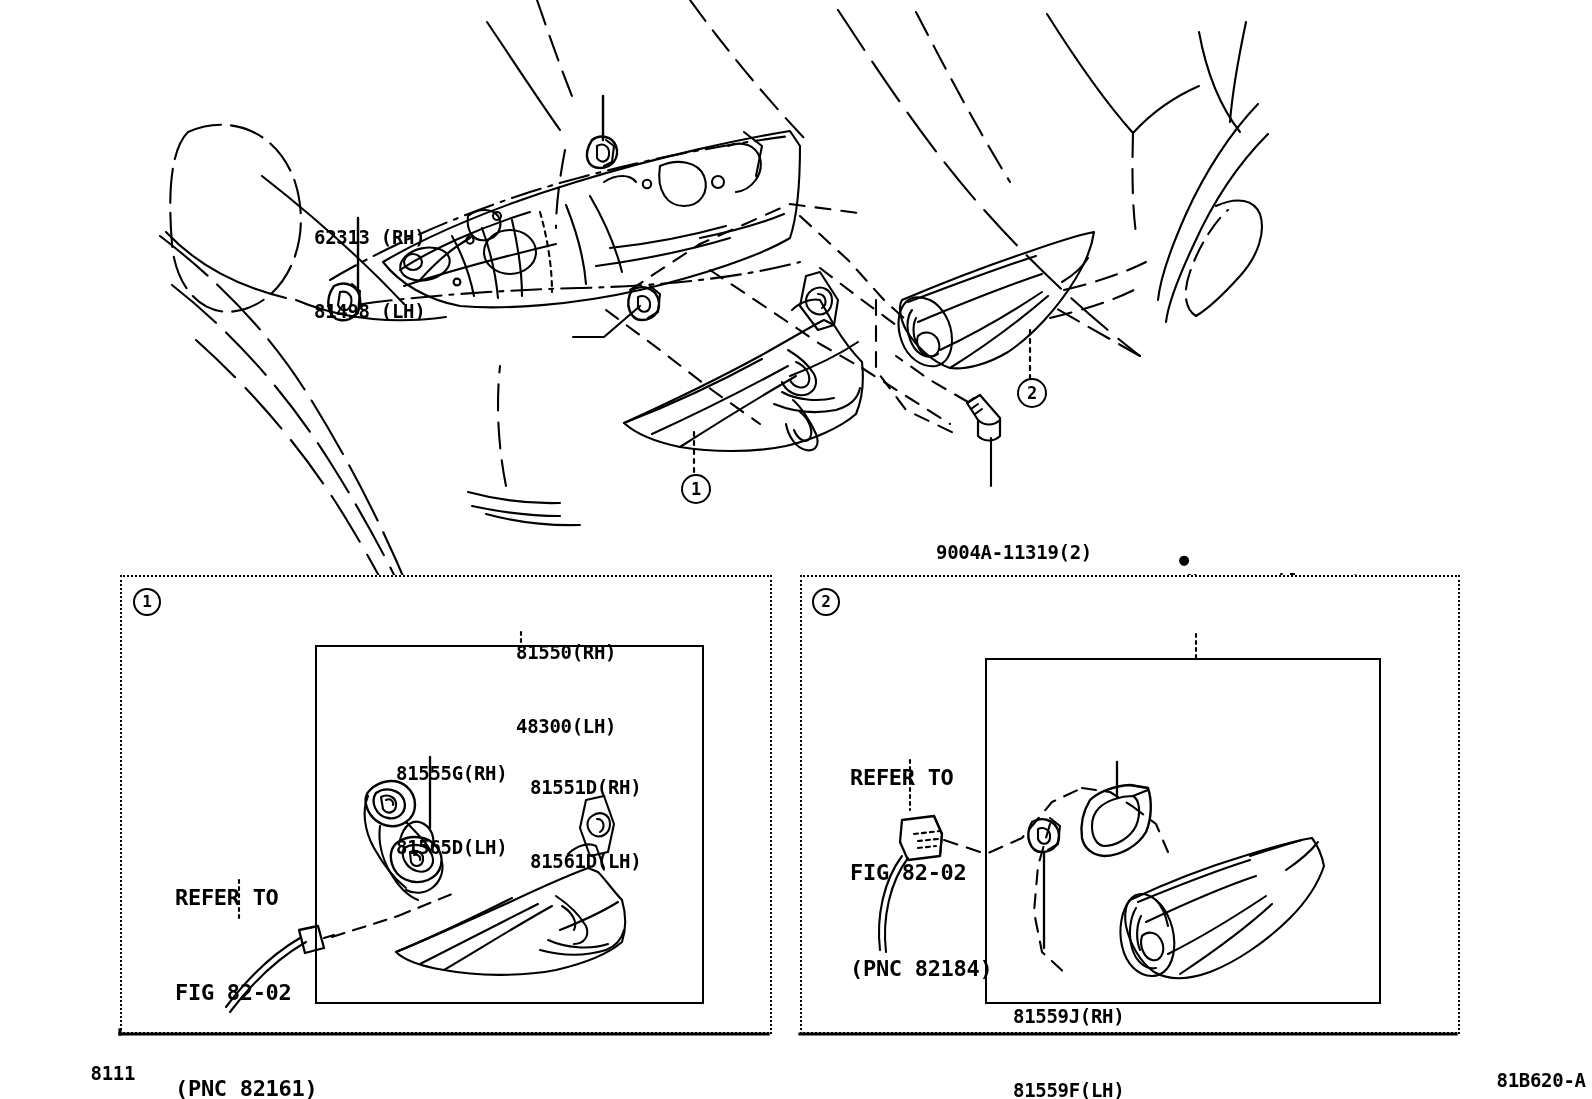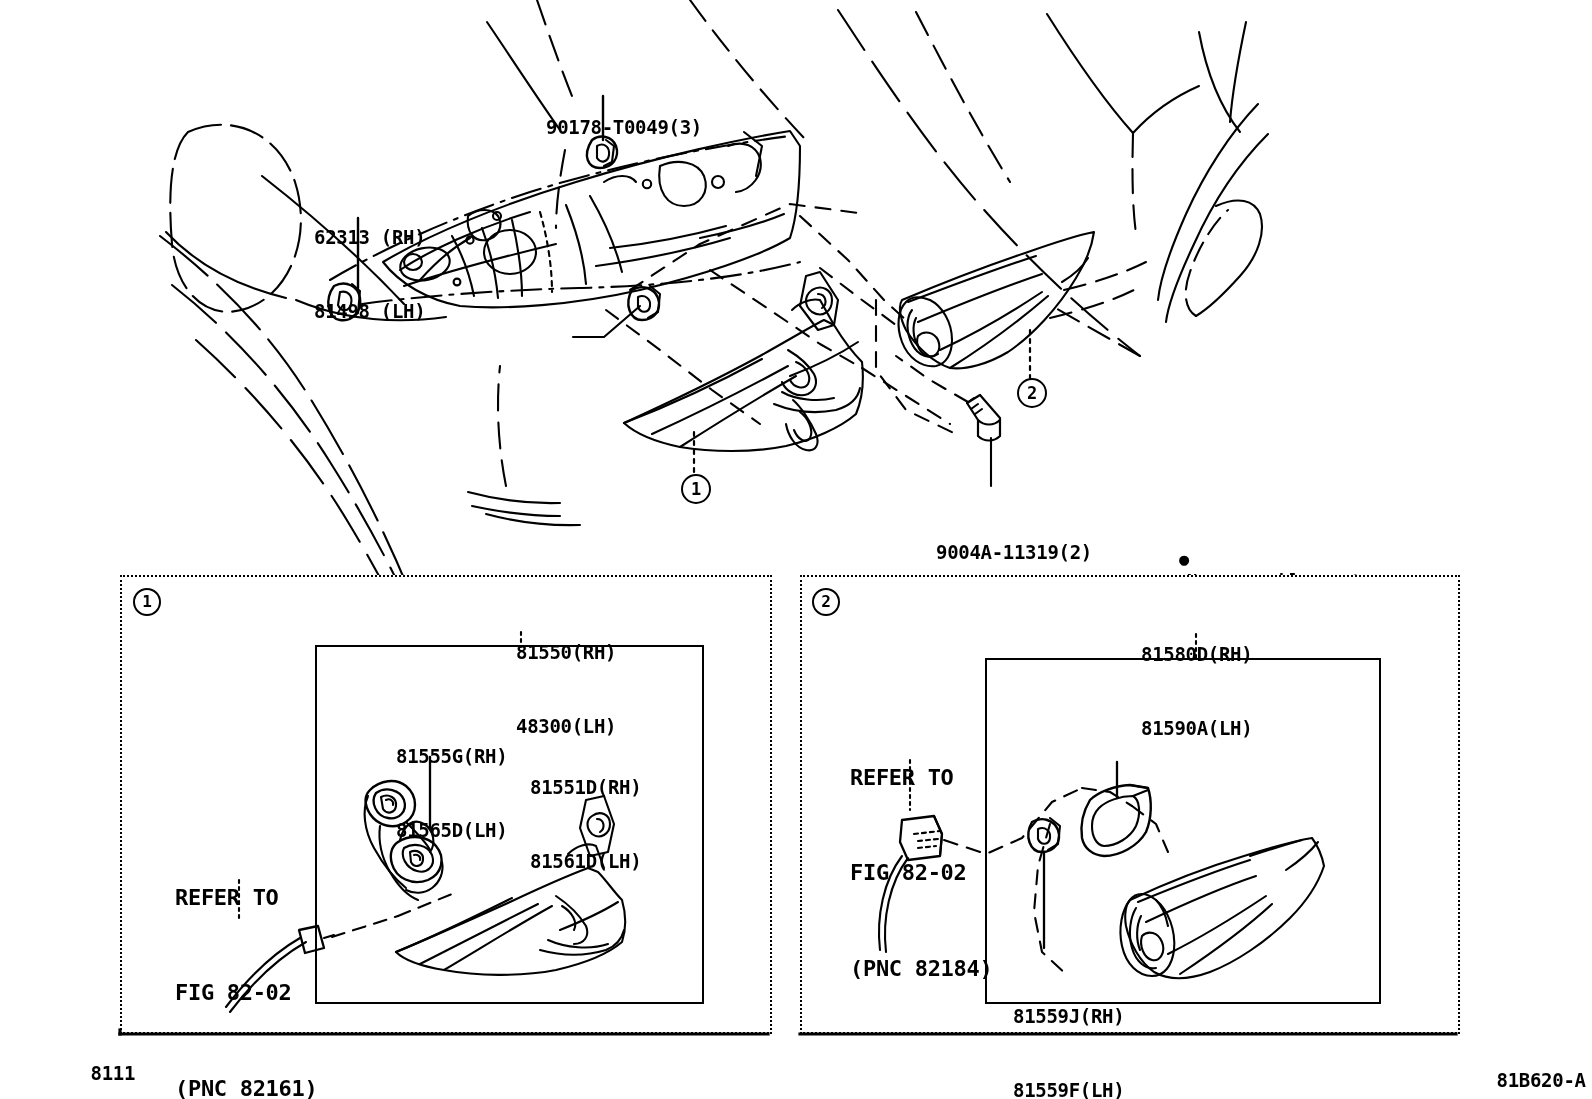--- a/index.html
+++ b/index.html
@@ -198,23 +198,20 @@
       <path d="M487 22 C 510 56, 536 96, 560 130"></path>
       <path d="M565 150 C 560 176, 556 204, 556 228" stroke-dasharray="26 12"></path>
       <path d="M537 0 C 548 32, 560 66, 572 96" stroke-dasharray="26 12"></path>
       <path d="M690 0 C 722 44, 764 96, 806 140" stroke-dasharray="26 12"></path>
       <path d="M916 12 C 946 70, 978 130, 1010 182" stroke-dasharray="26 12"></path>
       <path d="M472 506 C 500 512, 530 516, 560 516"></path>
       <path d="M506 486 C 498 446, 496 404, 500 366" stroke-dasharray="26 12"></path>
     </g>
   </svg>
 
-  <div class="lbl pn" style="left:546px;top:66px;">
-    <span class="row">90178-T0049(3)</span>
-  </div>
 
   <div class="lbl pn" style="left:314px;top:176px;">
     <span class="row">62313 (RH)</span>
     <span class="row">81498 (LH)</span>
   </div>
 
 
   <div class="lbl pn" style="left:936px;top:491px;">
     <span class="row">9004A-11319(2)</span>
   </div>
@@ -242,21 +239,21 @@
     <span class="row">81550(RH)</span>
     <span class="row">48300(LH)</span>
   </div>
 
   <div class="lbl refer" style="left:175px;top:818px;">
     <span class="row">REFER TO</span>
     <span class="row">FIG 82-02</span>
     <span class="row">(PNC 82161)</span>
   </div>
 
-  <div class="lbl pn" style="left:396px;top:695px;">
+  <div class="lbl pn" style="left:396px;top:712px;">
     <span class="row">81555G(RH)</span>
     <span class="row">81565D(LH)</span>
   </div>
 
   <div class="lbl pn" style="left:530px;top:726px;">
     <span class="row">81551D(RH)</span>
     <span class="row">81561D(LH)</span>
   </div>
 
   <svg class="layer" viewBox="0 0 1592 1099">
@@ -313,24 +310,20 @@
     </g>
   </svg>
 
   <div class="panel-outer" style="left:800px;top:575px;width:656px;height:455px;"></div>
   <div class="panel-inner" style="left:985px;top:658px;width:392px;height:342px;"></div>
 
   <div class="circ small" style="left:812px;top:588px;">
     <span>2</span>
   </div>
 
-  <div class="lbl pn" style="left:1141px;top:593px;">
-    <span class="row">81580D(RH)</span>
-    <span class="row">81590A(LH)</span>
-  </div>
 
   <div class="lbl refer" style="left:850px;top:698px;">
     <span class="row">REFER TO</span>
     <span class="row">FIG 82-02</span>
     <span class="row">(PNC 82184)</span>
   </div>
 
 
   <div class="lbl pn" style="left:1013px;top:955px;">
     <span class="row">81559J(RH)</span>

